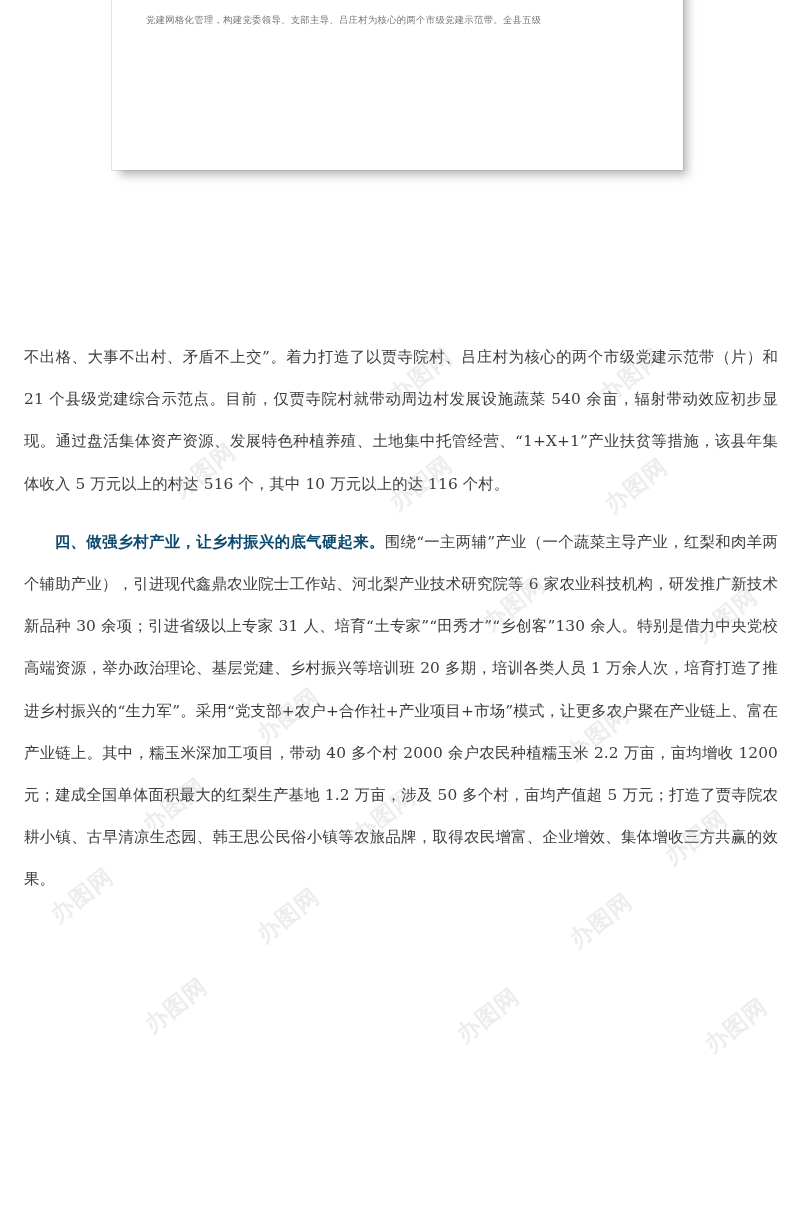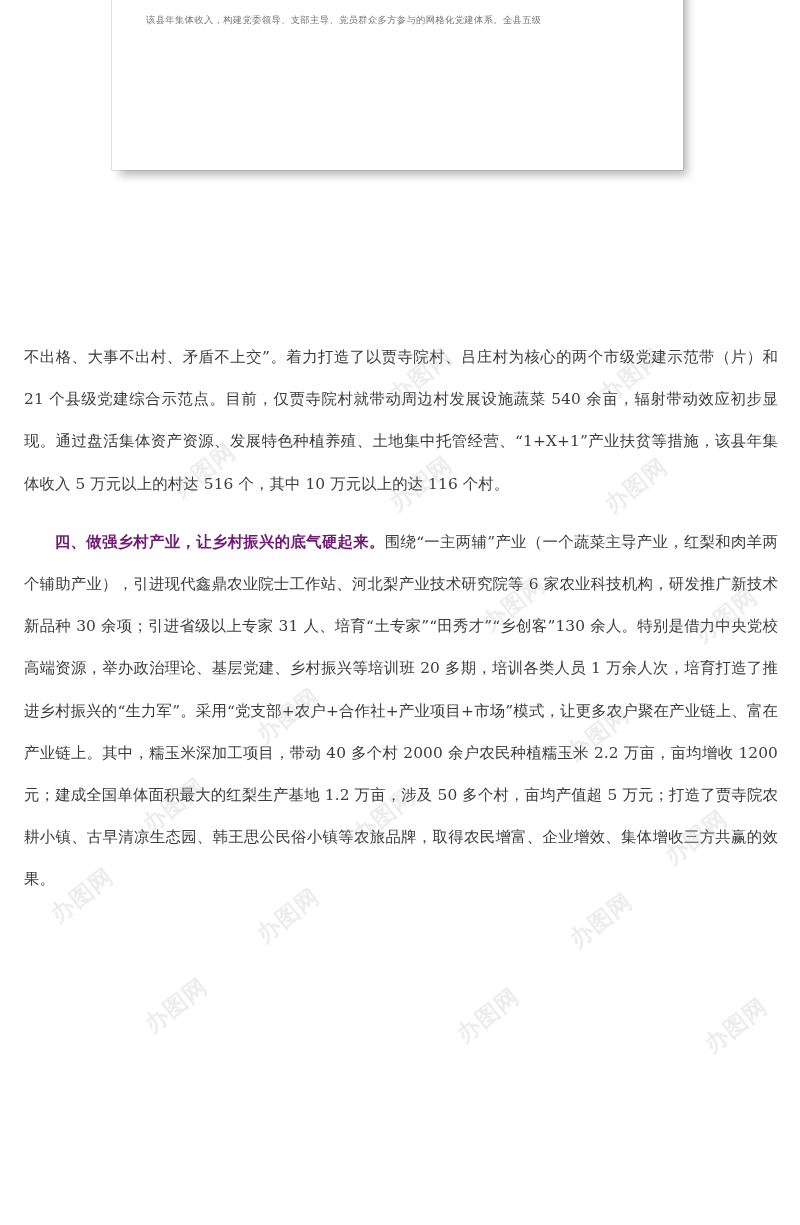--- a/index.html
+++ b/index.html
@@ -59,21 +59,21 @@
     letter-spacing: 0.1px;
   }
   .para + .para {
     margin-top: 16px;
   }
   .para.indent {
     text-indent: 2em;
   }
   .heading-run {
     font-weight: bold;
-    color: #701a75;
+    color: #0c4a6e;
   }
 
   
   .wm-layer {
     position: absolute;
     left: 0;
     top: 0;
     width: 800px;
     height: 1225px;
     pointer-events: none;
@@ -88,21 +88,21 @@
     transform: rotate(-38deg);
     white-space: nowrap;
     letter-spacing: 1px;
     font-weight: bold;
   }
 </style>
 </head>
 <body>
 
 <div class="preview-card">
-  <div class="preview-line">该县年集体收入，构建党委领导、支部主导、党员群众多方参与的网格化党建体系。全县五级</div>
+  <div class="preview-line">党建网格化管理，构建党委领导、支部主导、吕庄村为核心的两个市级党建示范带。全县五级</div>
 </div>
 
 <div class="doc-body">
 
   <p class="para">
     <span>不出格、大事不出村、矛盾不上交”。着力打造了以贾寺院村、吕庄村为核心的两个市级党建示范带（片）和 21 个县级党建综合示范点。目前，仅贾寺院村就带动周边村发展设施蔬菜 540 余亩，辐射带动效应初步显现。通过盘活集体资产资源、发展特色种植养殖、土地集中托管经营、“1+X+1”产业扶贫等措施，该县年集体收入 5 万元以上的村达 516 个，其中 10 万元以上的达 116 个村。</span>
   </p>
 
   <p class="para indent">
     <span class="heading-run">四、做强乡村产业，让乡村振兴的底气硬起来。</span><span>围绕“一主两辅”产业（一个蔬菜主导产业，红梨和肉羊两个辅助产业），引进现代鑫鼎农业院士工作站、河北梨产业技术研究院等 6 家农业科技机构，研发推广新技术新品种 30 余项；引进省级以上专家 31 人、培育“土专家”“田秀才”“乡创客”130 余人。特别是借力中央党校高端资源，举办政治理论、基层党建、乡村振兴等培训班 20 多期，培训各类人员 1 万余人次，培育打造了推进乡村振兴的“生力军”。采用“党支部+农户+合作社+产业项目+市场”模式，让更多农户聚在产业链上、富在产业链上。其中，糯玉米深加工项目，带动 40 多个村 2000 余户农民种植糯玉米 2.2 万亩，亩均增收 1200 元；建成全国单体面积最大的红梨生产基地 1.2 万亩，涉及 50 多个村，亩均产值超 5 万元；打造了贾寺院农耕小镇、古早清凉生态园、韩王思公民俗小镇等农旅品牌，取得农民增富、企业增效、集体增收三方共赢的效果。</span>

